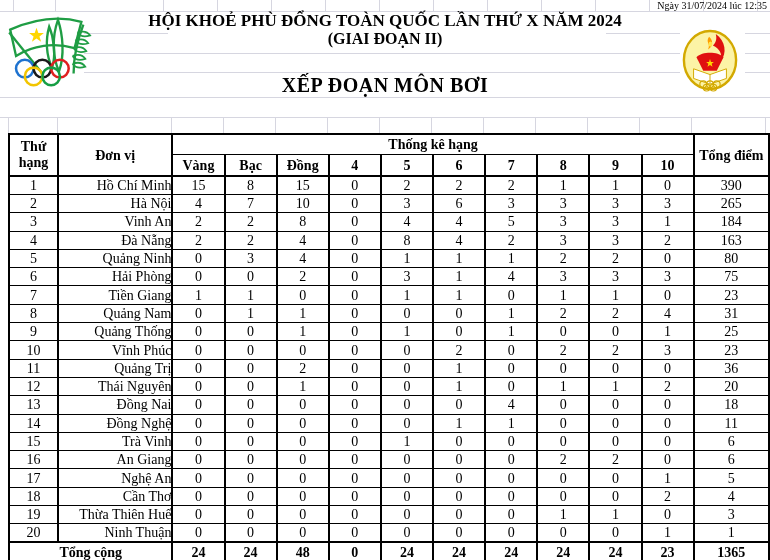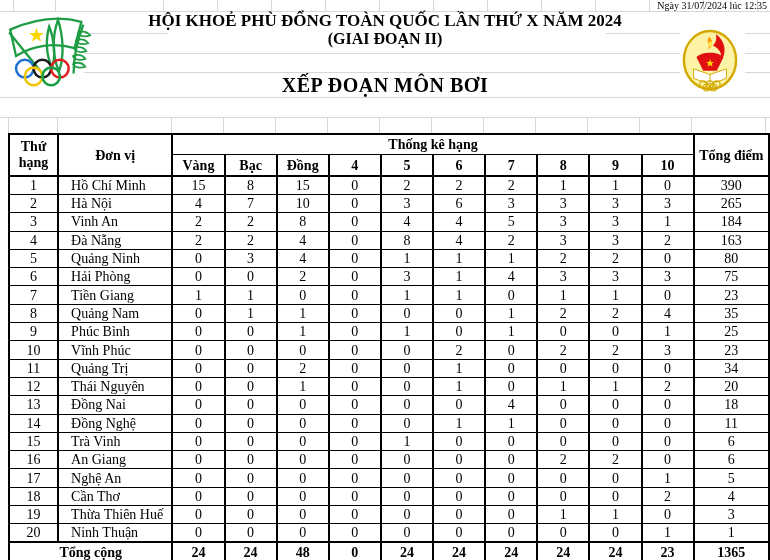--- a/index.html
+++ b/index.html
@@ -43,21 +43,21 @@
     border:2px solid #000; border-top-width:1px; border-bottom-width:1px;
     padding:0; text-align:center; vertical-align:middle;
     overflow:hidden; white-space:nowrap;
   }
   #rank thead th { font-weight:bold; }
   #rank thead tr:first-child th { border-top-width:2px; height:19px; }
   #rank thead tr:last-child th { height:20px; }
   #rank th.wrap { white-space:normal; line-height:16px;margin-top:39px; }
   #rank tbody tr { height:18.3px; }
   #rank tbody tr:first-child td { border-top-width:2px; }
-  #rank tbody td.unit { text-align:left; padding-left:12px; }
+  #rank tbody td.unit { text-align:right; padding-left:12px; }
   #rank tfoot td {
     font-weight:bold; border-top-width:2px; border-bottom-width:2px; height:19px;
   }
 </style>
 </head>
 <body>
 
 <div id="gridlines">
     <div class="gl" style="left: 0px; top: 11px; width: 770px; height: 1px;"></div>
     <div class="gl" style="left: 0px; top: 97px; width: 770px; height: 1px;"></div>
@@ -296,25 +296,25 @@
         <td>0</td>
         <td>1</td>
         <td>1</td>
         <td>0</td>
         <td>0</td>
         <td>0</td>
         <td>1</td>
         <td>2</td>
         <td>2</td>
         <td>4</td>
-        <td>35</td>
+        <td>31</td>
       </tr>
       <tr>
         <td>9</td>
-        <td class="unit">Phúc Bình</td>
+        <td class="unit">Quảng Thống</td>
         <td>0</td>
         <td>0</td>
         <td>1</td>
         <td>0</td>
         <td>1</td>
         <td>0</td>
         <td>1</td>
         <td>0</td>
         <td>0</td>
         <td>1</td>
@@ -341,21 +341,21 @@
         <td>0</td>
         <td>0</td>
         <td>2</td>
         <td>0</td>
         <td>0</td>
         <td>1</td>
         <td>0</td>
         <td>0</td>
         <td>0</td>
         <td>0</td>
-        <td>34</td>
+        <td>36</td>
       </tr>
       <tr>
         <td>12</td>
         <td class="unit">Thái Nguyên</td>
         <td>0</td>
         <td>0</td>
         <td>1</td>
         <td>0</td>
         <td>0</td>
         <td>1</td>

